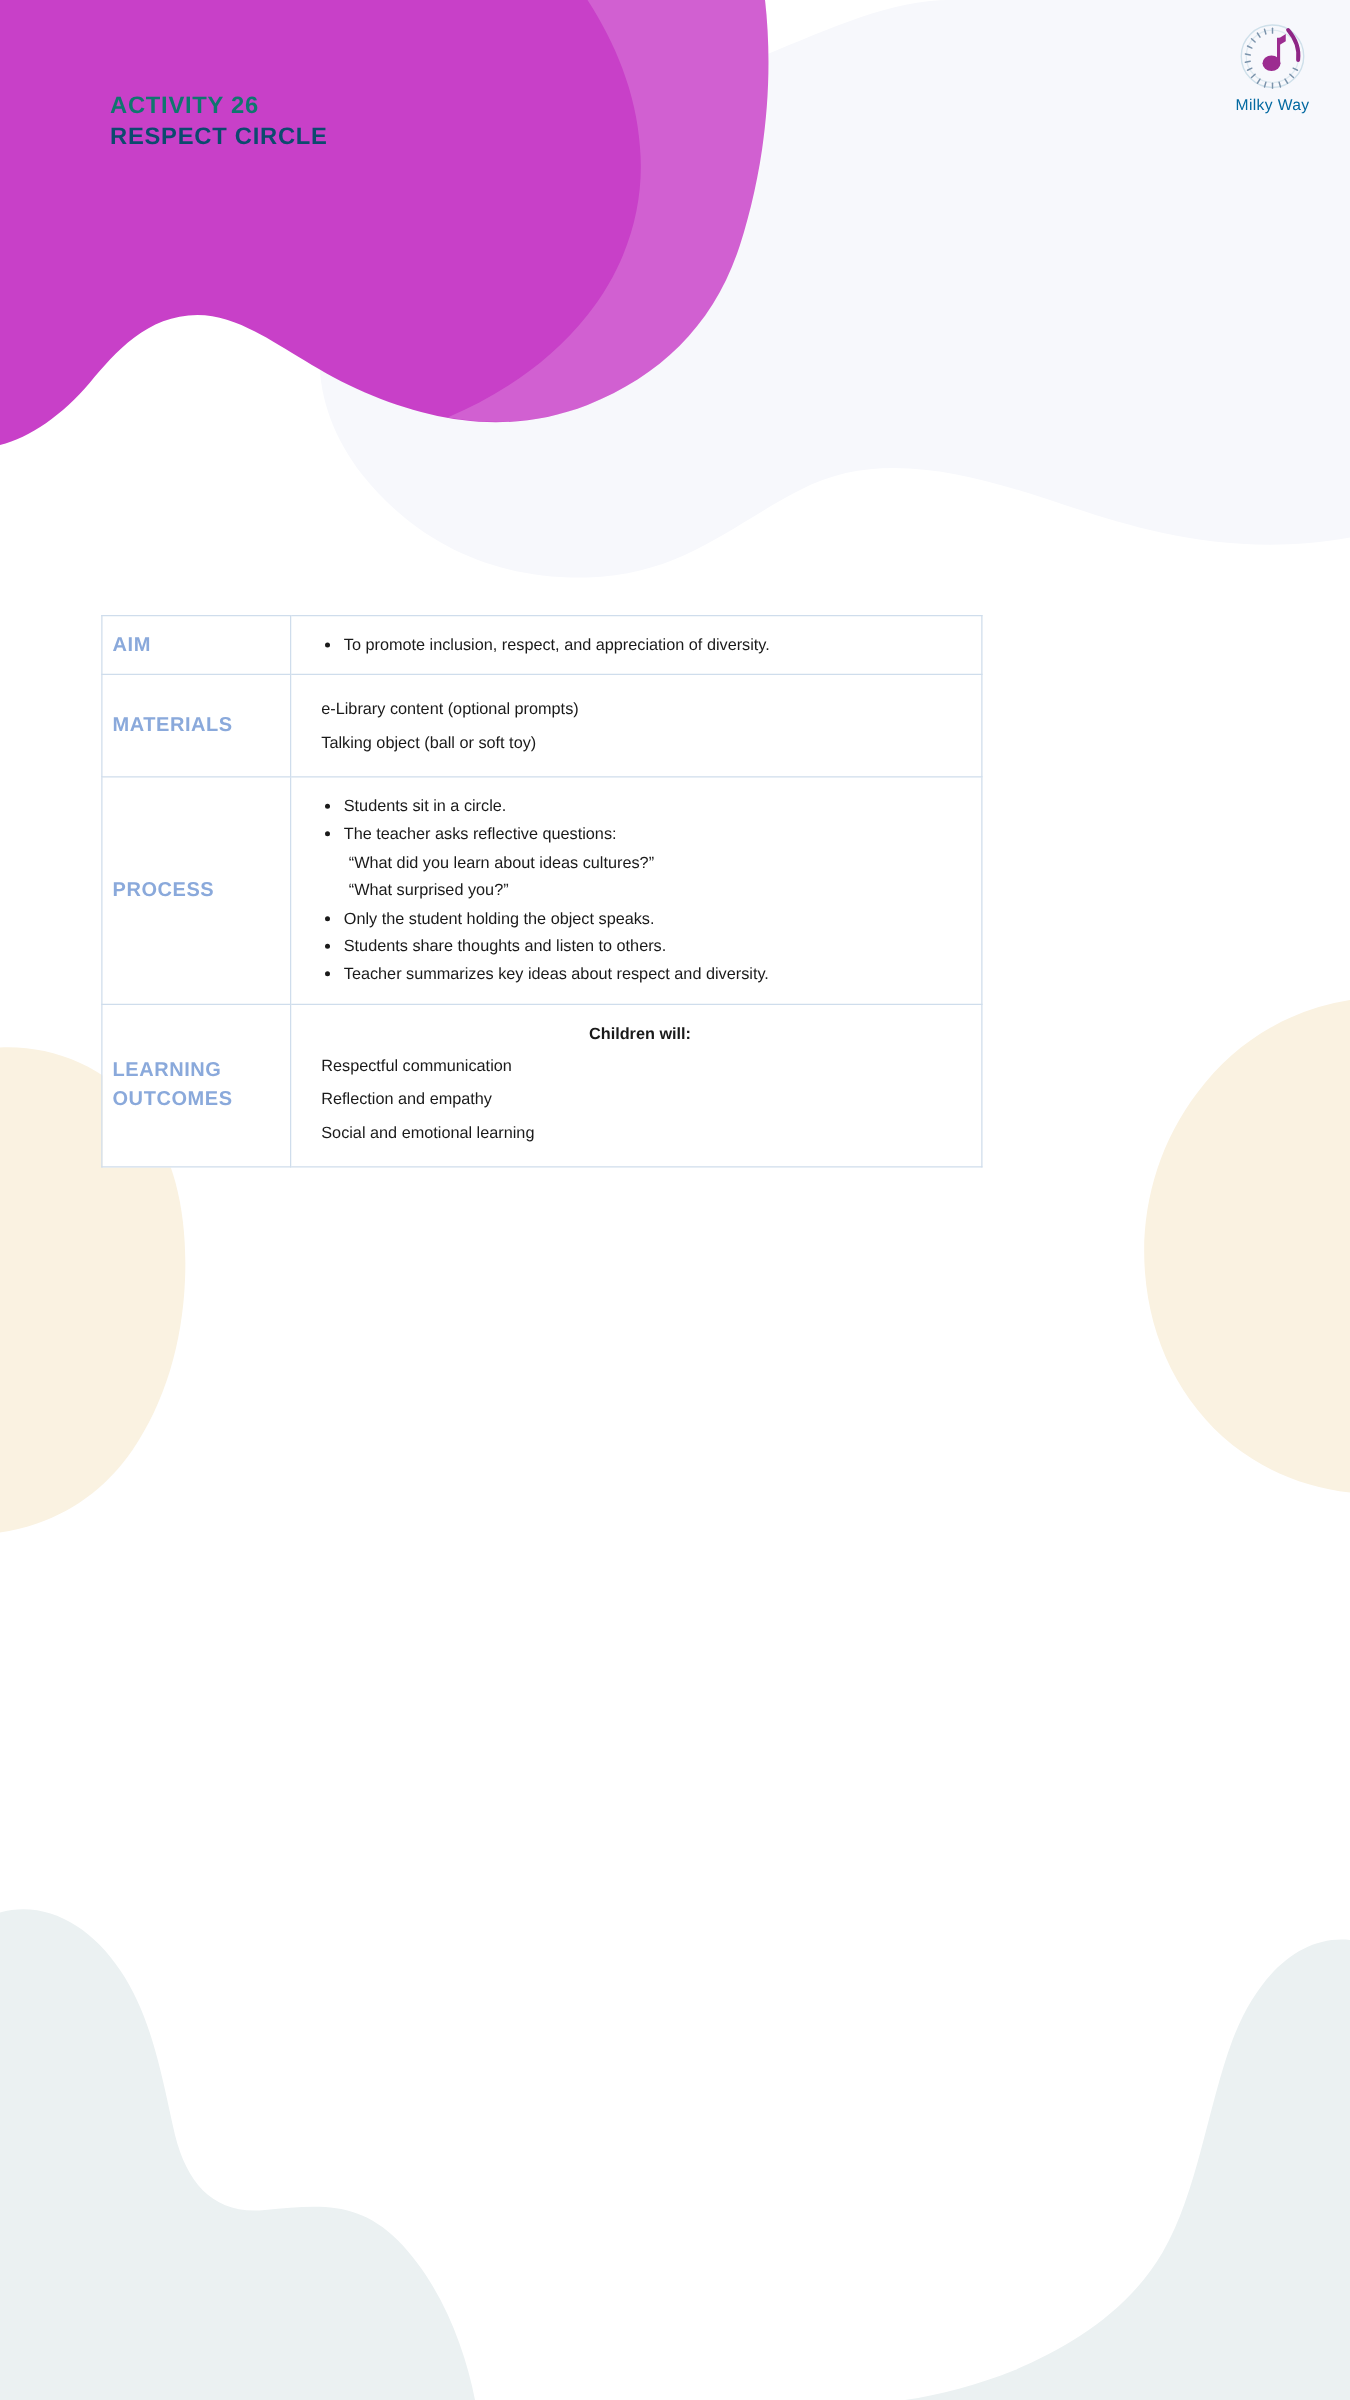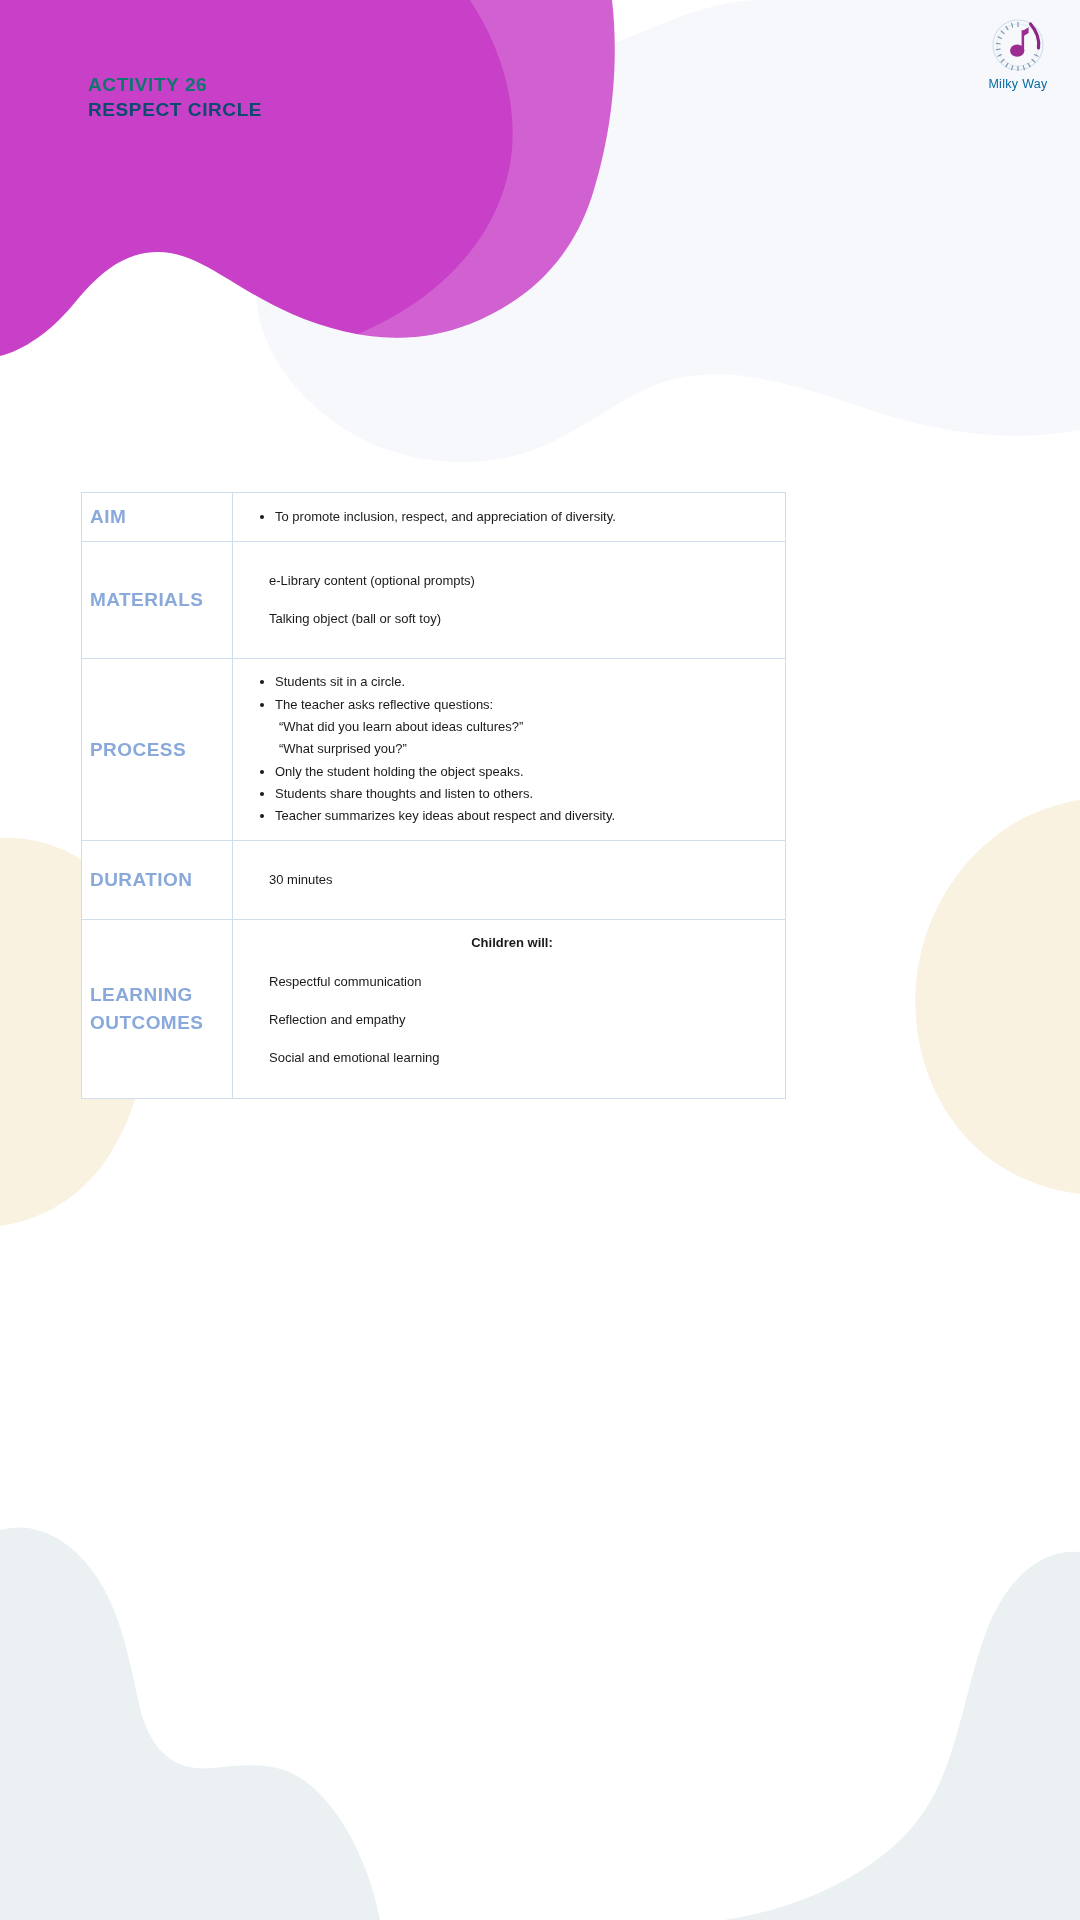--- a/index.html
+++ b/index.html
@@ -83,38 +83,38 @@
   .activity-table td {
     border: 1px solid #cfddec;
     vertical-align: middle;
     background: #ffffff;
     padding: 0;
   }
   td.label-cell {
     width: 142px;
     padding: 10px 0 10px 8px;
     color: #8aa9db;
-    font-size: 19px;
+    font-size: 16px;
     font-weight: bold;
     letter-spacing: 0.45px;
     line-height: 1.45;
   }
   td.content-cell {
     padding: 12px 14px 12px 20px;
     color: #1a1a1a;
     font-size: 13px;
     line-height: 1.72;
   }
   .content-cell ul {
     margin: 0;
     padding: 0 0 0 22px;
     list-style: disc;
   }
   .content-cell ul li { margin: 0; padding: 0; }
-  .content-cell .plain-line { margin: 16px; }
+  .content-cell .plain-line { margin: 4px; }
   .content-cell .sub-line {
     margin: 0 0 0 26px;
   }
   .content-cell .lead {
     margin: 0;
     font-weight: bold;
     text-align: center;
   }
 </style>
 </head>
@@ -217,26 +217,20 @@
           <p class="sub-line">“What did you learn about ideas cultures?”</p>
           <p class="sub-line">“What surprised you?”</p>
           <ul>
             <li>Only the student holding the object speaks.</li>
             <li>Students share thoughts and listen to others.</li>
             <li>Teacher summarizes key ideas about respect and diversity.</li>
           </ul>
         </td>
       </tr>
 
-      <tr>
-        <td class="label-cell">DURATION</td>
-        <td class="content-cell">
-          <p class="plain-line">30 minutes</p>
-        </td>
-      </tr>
 
       <tr>
         <td class="label-cell">LEARNING OUTCOMES</td>
         <td class="content-cell">
           <p class="lead">Children will:</p>
           <p class="plain-line">Respectful communication</p>
           <p class="plain-line">Reflection and empathy</p>
           <p class="plain-line">Social and emotional learning</p>
         </td>
       </tr>

